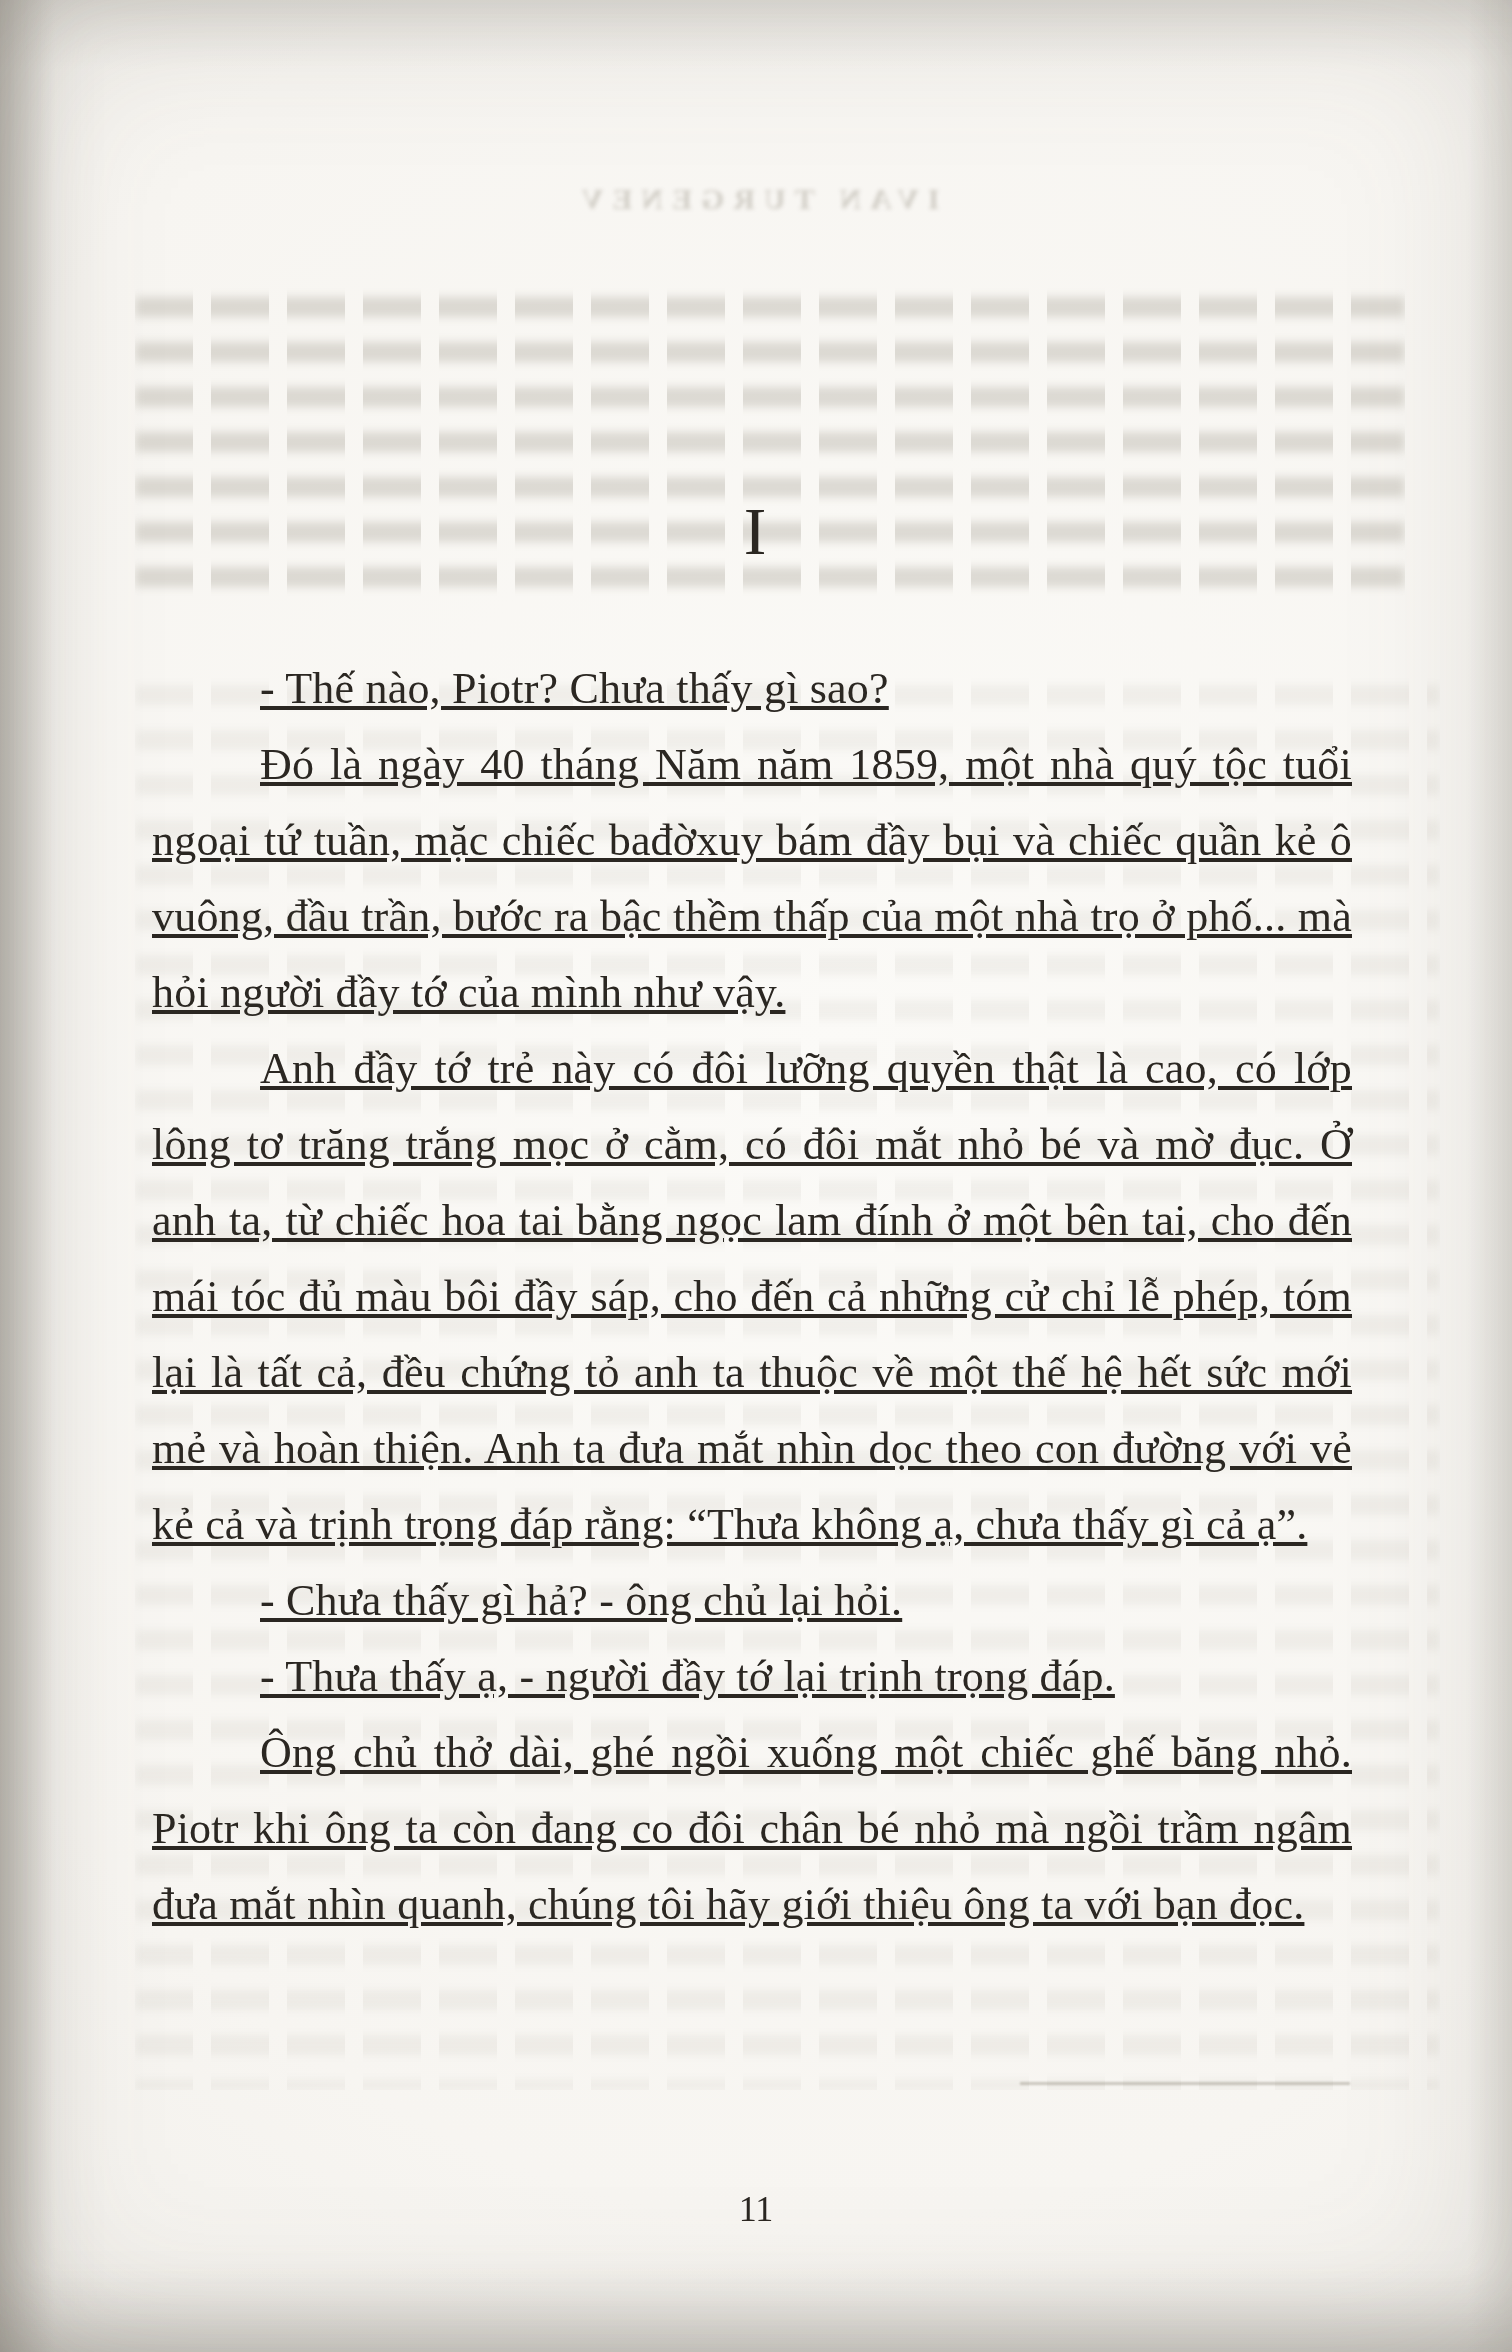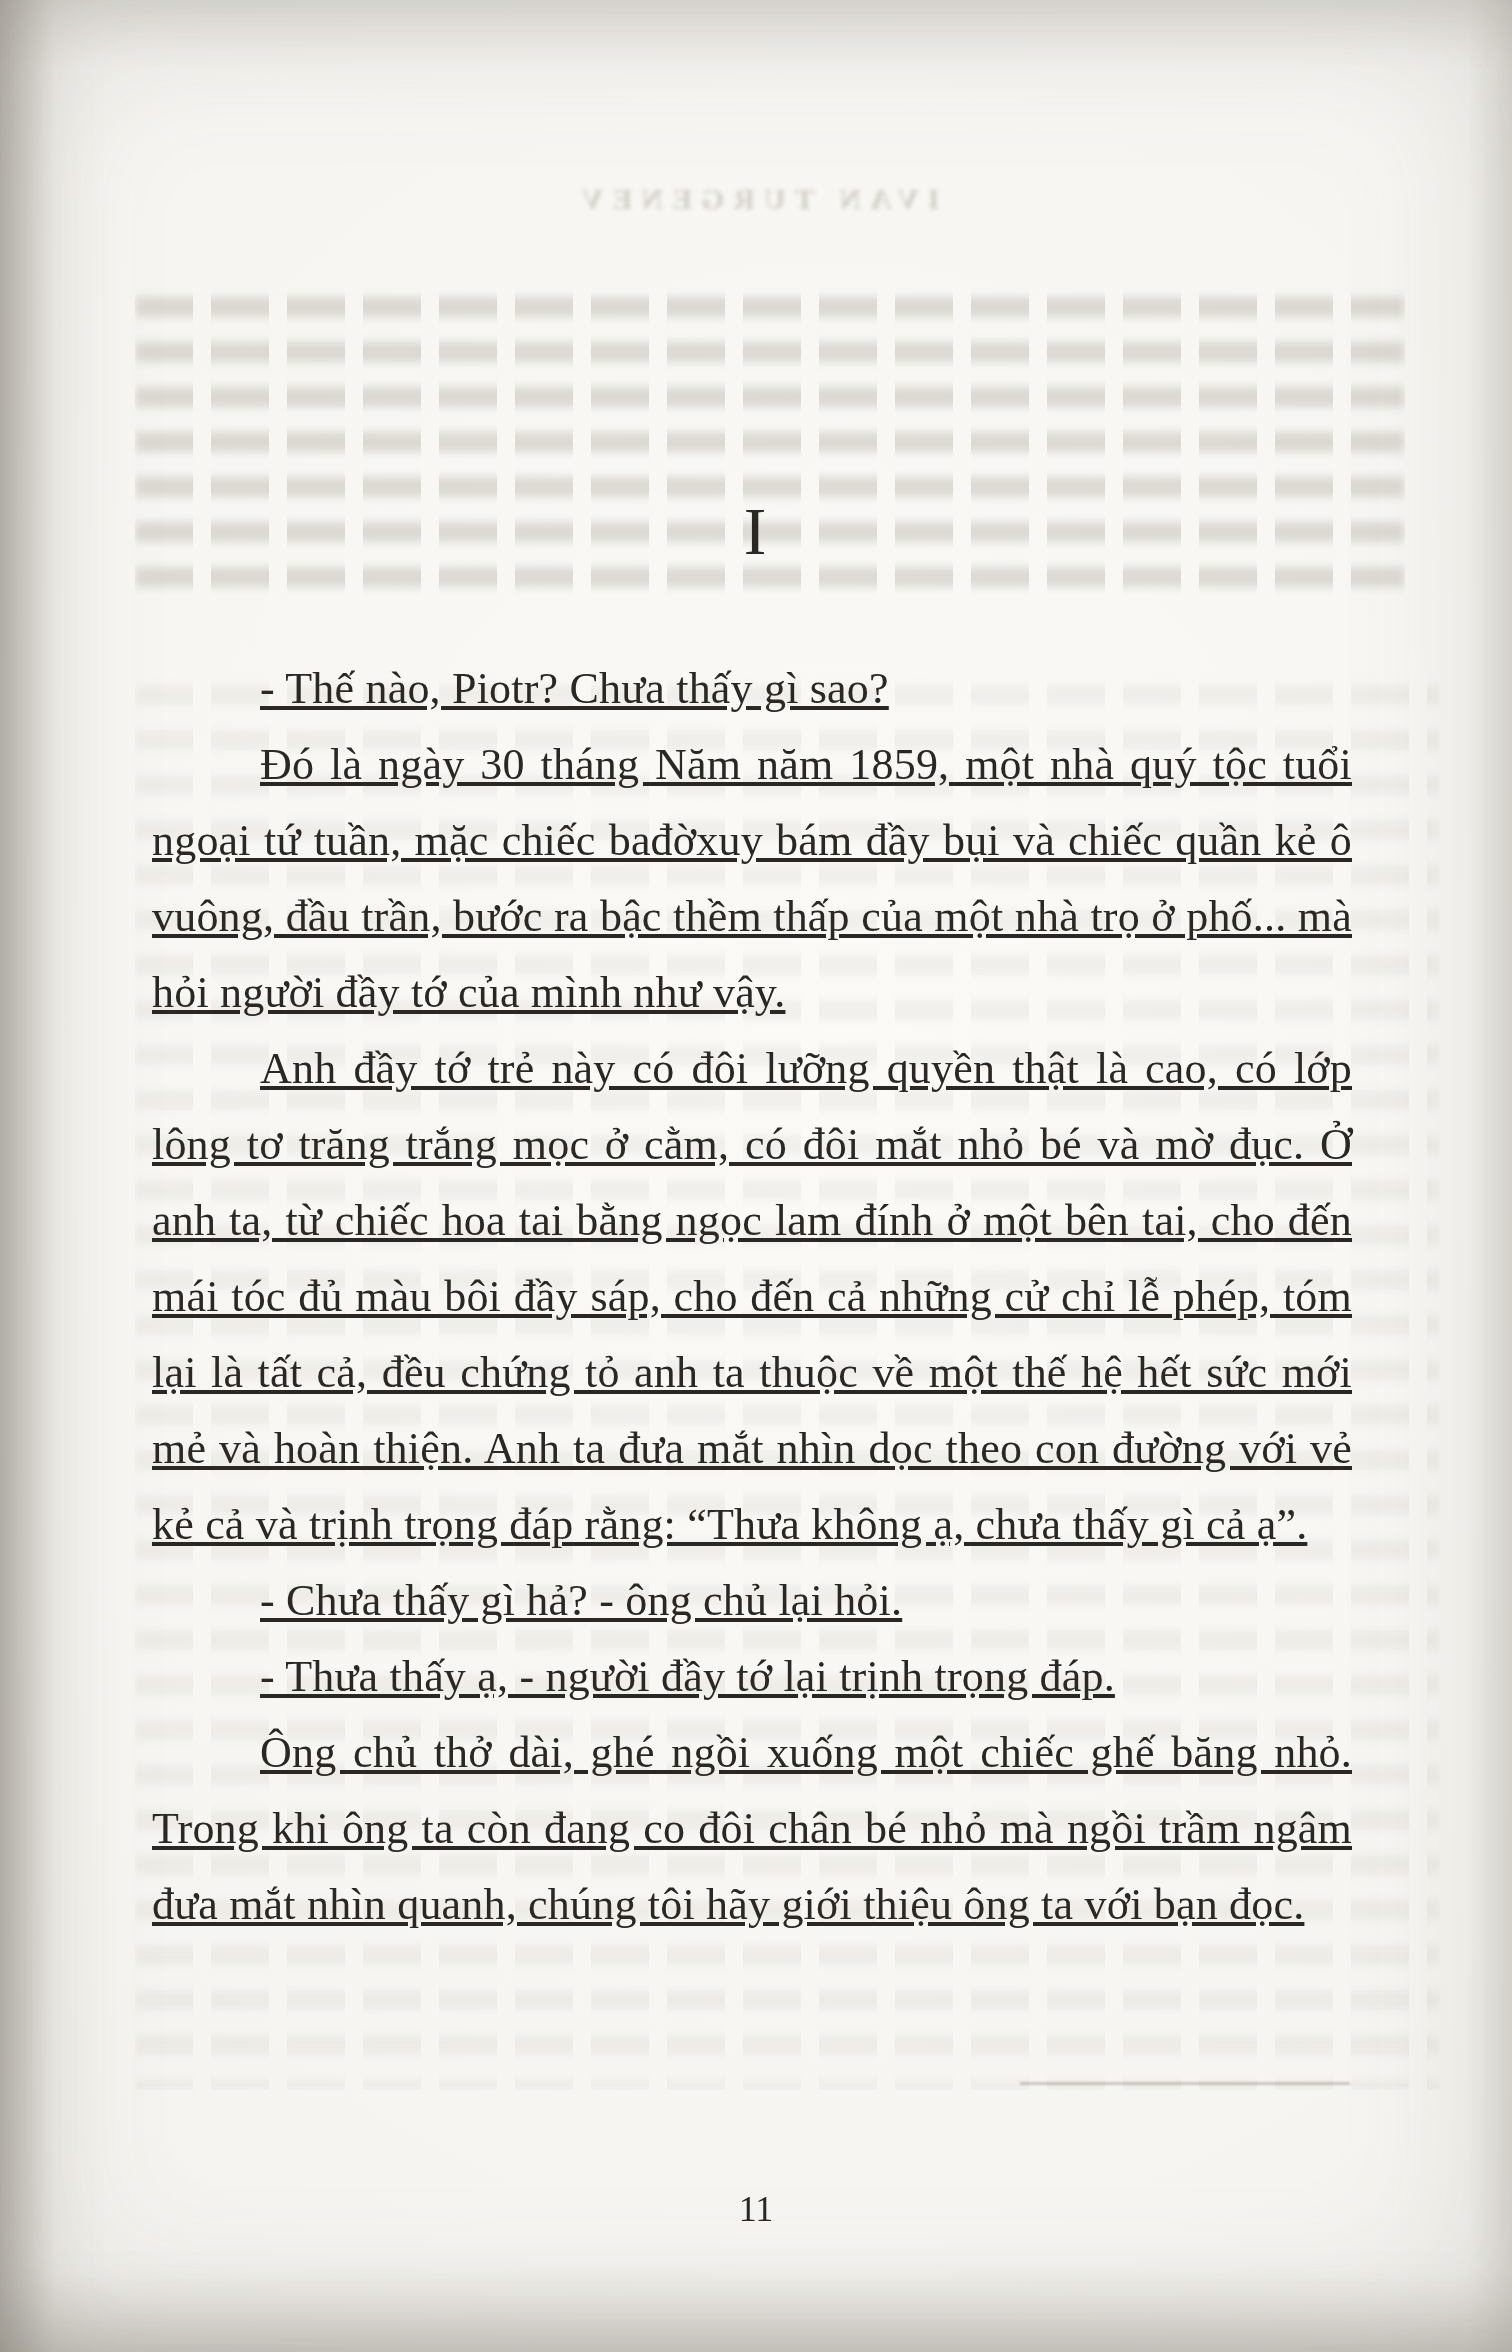--- a/index.html
+++ b/index.html
@@ -124,22 +124,22 @@
     <div class="ghost-stripes ghost-block-top"></div>
     <div class="ghost-stripes ghost-overlay-body"></div>
     <div class="ghost-footnote-rule"></div>
     <div class="ghost-stripes ghost-footnote-text"></div>
   </div>
 
   <h1 class="chapter">I</h1>
 
   <div class="bodytext">
     <p>- Thế nào, Piotr? Chưa thấy gì sao?</p>
-    <p>Đó là ngày 30 tháng Năm năm 1859, một nhà quý tộc tuổi ngoại tứ tuần, mặc chiếc bađờxuy bám đầy bụi và chiếc quần kẻ ô vuông, đầu trần, bước ra bậc thềm thấp của một nhà trọ ở phố... mà hỏi người đầy tớ của mình như vậy.</p>
+    <p>Đó là ngày 40 tháng Năm năm 1859, một nhà quý tộc tuổi ngoại tứ tuần, mặc chiếc bađờxuy bám đầy bụi và chiếc quần kẻ ô vuông, đầu trần, bước ra bậc thềm thấp của một nhà trọ ở phố... mà hỏi người đầy tớ của mình như vậy.</p>
     <p>Anh đầy tớ trẻ này có đôi lưỡng quyền thật là cao, có lớp lông tơ trăng trắng mọc ở cằm, có đôi mắt nhỏ bé và mờ đục. Ở anh ta, từ chiếc hoa tai bằng ngọc lam đính ở một bên tai, cho đến mái tóc đủ màu bôi đầy sáp, cho đến cả những cử chỉ lễ phép, tóm lại là tất cả, đều chứng tỏ anh ta thuộc về một thế hệ hết sức mới mẻ và hoàn thiện. Anh ta đưa mắt nhìn dọc theo con đường với vẻ kẻ cả và trịnh trọng đáp rằng: “Thưa không ạ, chưa thấy gì cả ạ”.</p>
     <p>- Chưa thấy gì hả? - ông chủ lại hỏi.</p>
     <p>- Thưa thấy ạ, - người đầy tớ lại trịnh trọng đáp.</p>
-    <p>Ông chủ thở dài, ghé ngồi xuống một chiếc ghế băng nhỏ. Trong khi ông ta còn đang co đôi chân bé nhỏ mà ngồi trầm ngâm đưa mắt nhìn quanh, chúng tôi hãy giới thiệu ông ta với bạn đọc.</p>
+    <p>Ông chủ thở dài, ghé ngồi xuống một chiếc ghế băng nhỏ. Piotr khi ông ta còn đang co đôi chân bé nhỏ mà ngồi trầm ngâm đưa mắt nhìn quanh, chúng tôi hãy giới thiệu ông ta với bạn đọc.</p>
   </div>
 
   <div class="pageno">11</div>
 
 </div>
 
 </body></html>

